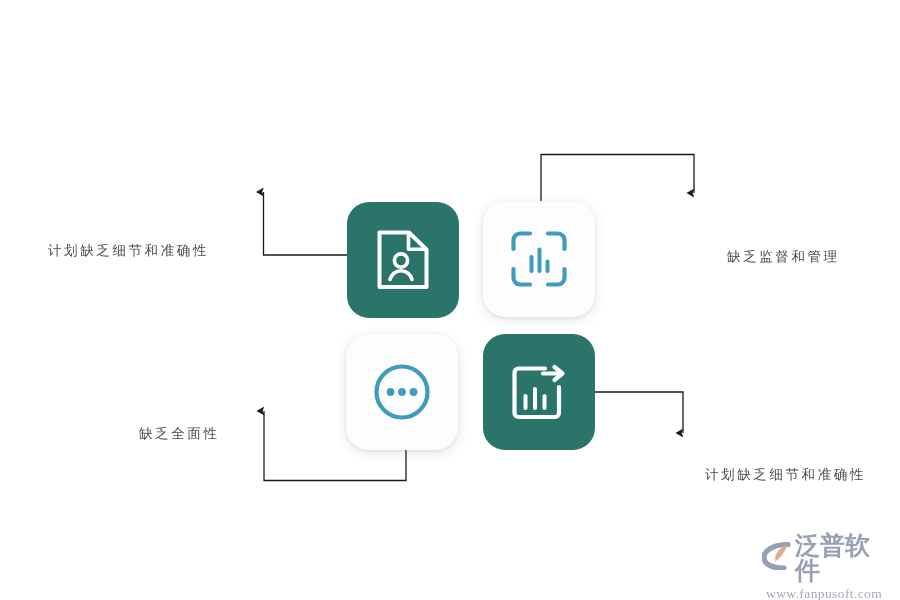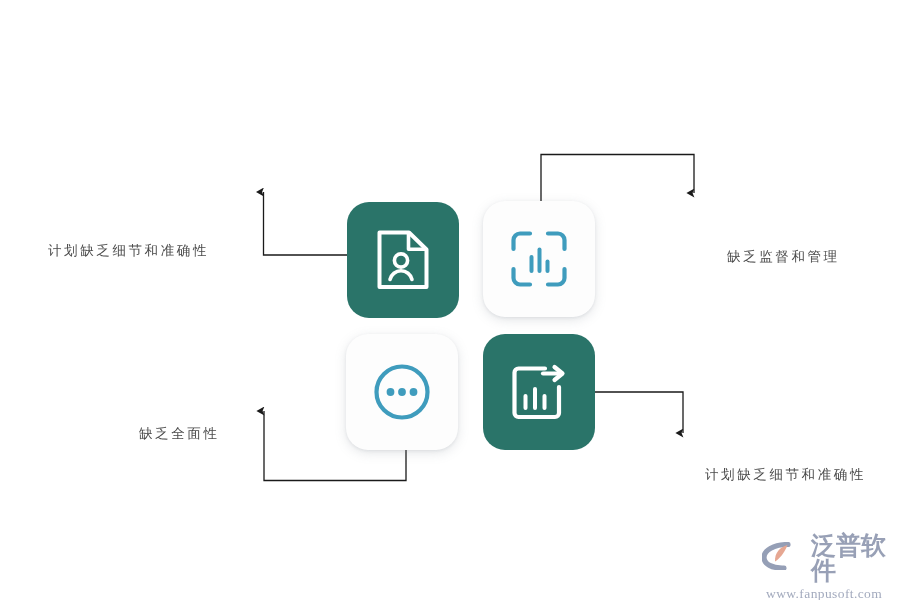--- a/index.html
+++ b/index.html
@@ -79,21 +79,21 @@
     width: 130px;
     height: 56px;
     display: flex;
     flex-direction: column;
     align-items: flex-start;
     opacity: 0.92;
   }
   #wm-row {
     display: flex;
     align-items: center;
-    gap: 19px;
+    gap: 3px;
   }
   #wm-text {
     font-size: 25px;
     font-weight: bold;
     color: #9099b0;
     letter-spacing: 0px;
     line-height: 1;
     font-family: "DejaVu Sans", sans-serif;
   }
   #wm-url {

